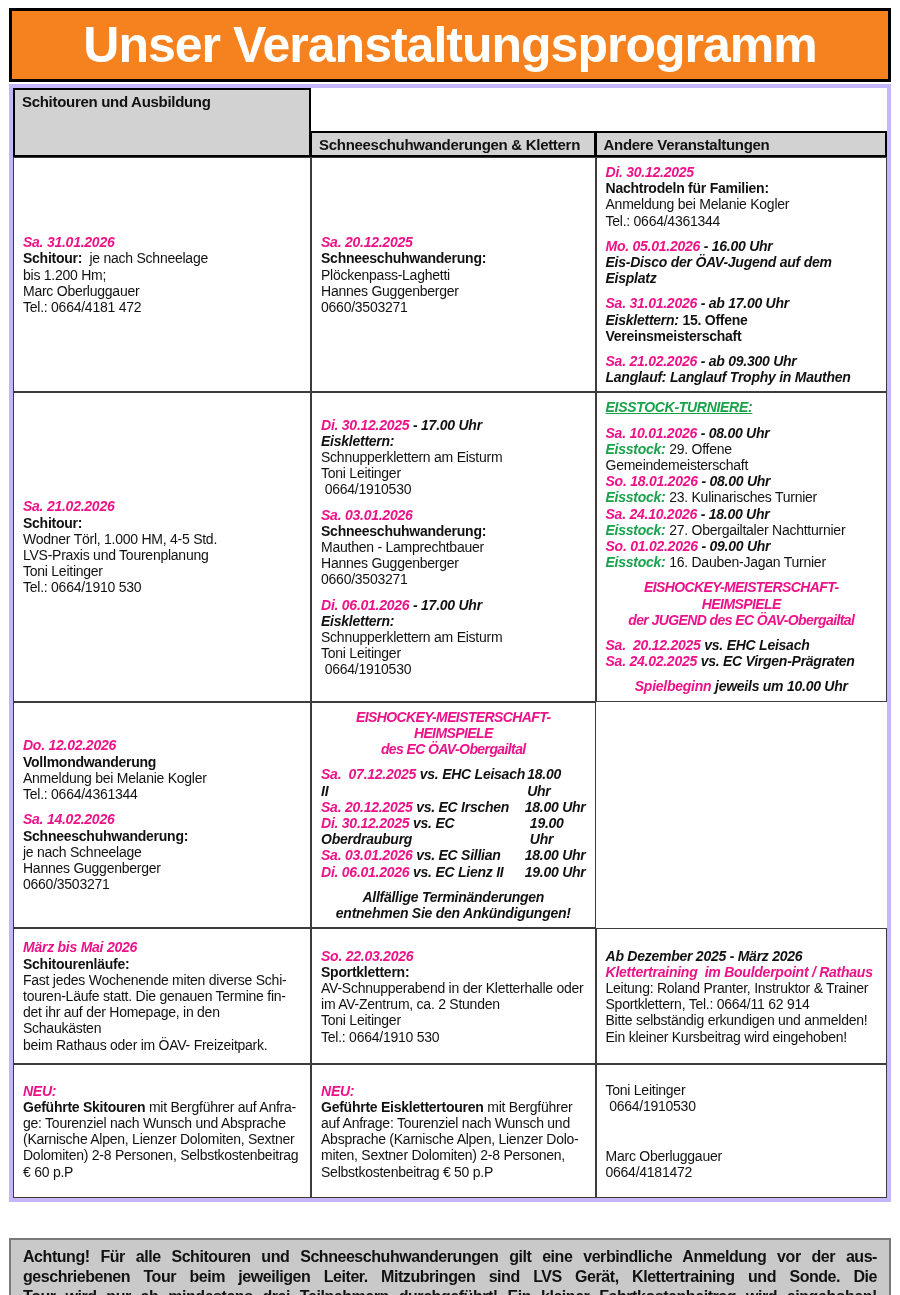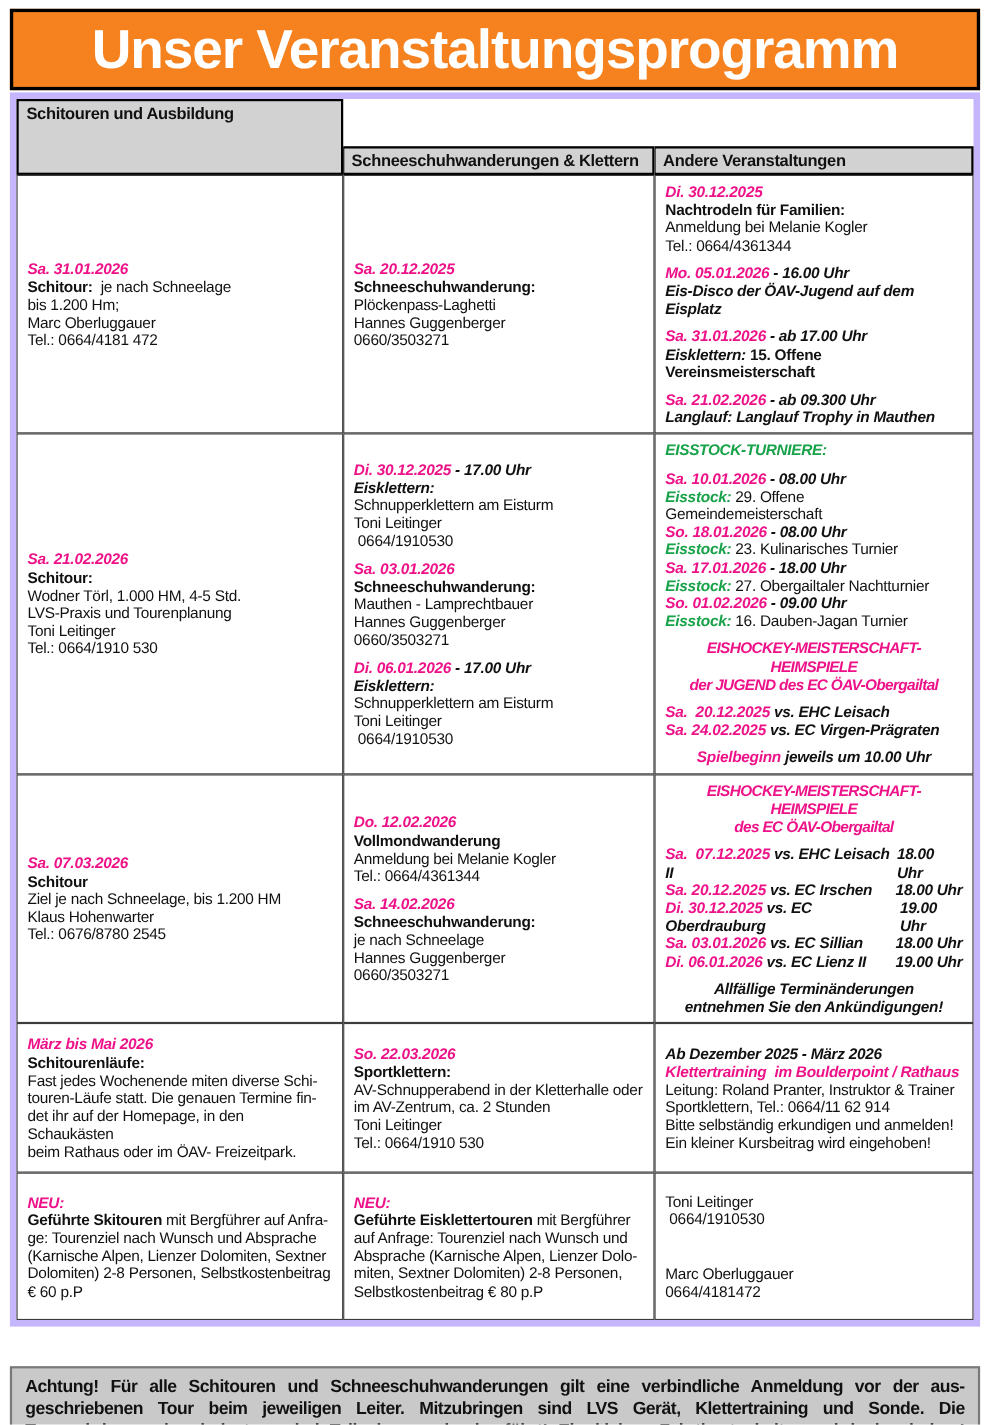--- a/index.html
+++ b/index.html
@@ -25,21 +25,21 @@
     background:var(--banner_bg);
     height:74px;
     display:flex;align-items:center;justify-content:center;
     margin-bottom:2px;
   }
   .banner h1{
     color:#fff;font-size:50px;font-weight:bold;
     letter-spacing:-1px;white-space:nowrap;
   }
   
-  .etable{border:6px solid #c4b5fd;}
+  .etable{border:4px solid #c4b5fd;}
   .thead,.trow{
     display:grid;
     grid-template-columns:34.1% 32.55% 33.35%;
   }
   .th{
     background:var(--header_bg);
     border:2px solid #000;
     font-weight:bold;font-size:15px;
     padding:3px 7px 2px 7px;
     letter-spacing:-0.3px;
@@ -64,21 +64,21 @@
   .line.gap{margin-top:9px;}
   .line.center{text-align:center;}
   .line.split{display:flex;justify-content:space-between;}
   .line.split .left,.line.split .right{white-space:nowrap;}
   
   .d {color:var(--pink);font-weight:bold;font-style:italic;}
   .b {font-weight:bold;}
   .bi{font-weight:bold;font-style:italic;}
   .p {}
   .g {color:var(--green);font-weight:bold;font-style:italic;}
-  .gu{color:var(--green);font-weight:bold;font-style:italic;letter-spacing:-0.3px;}
+  .gu{color:var(--green);font-weight:bold;font-style:italic;text-decoration:underline;letter-spacing:-0.3px;}
   .du{color:var(--pink);font-weight:bold;font-style:italic;letter-spacing:-0.6px;}
   
   .notice{
     margin-top:36px;
     background:var(--notice_bg);
     border:2px solid var(--notice_border);
     padding:7px 12px 20px 12px;
   }
   .notice-line{
     font-weight:bold;font-size:16px;line-height:20px;
@@ -158,40 +158,33 @@
           <div class="line"><span class="p">Schnupperklettern am Eisturm</span></div>
           <div class="line"><span class="p">Toni Leitinger</span></div>
           <div class="line"><span class="p"> 0664/1910530</span></div>
         </div>
       <div class="cell r2">
           <div class="line"><span class="gu">EISSTOCK-TURNIERE:</span></div>
           <div class="line gap"><span class="d">Sa. 10.01.2026</span><span class="bi"> - 08.00 Uhr</span></div>
           <div class="line"><span class="g">Eisstock:</span><span class="p"> 29. Offene Gemeindemeisterschaft</span></div>
           <div class="line"><span class="d">So. 18.01.2026</span><span class="bi"> - 08.00 Uhr</span></div>
           <div class="line"><span class="g">Eisstock:</span><span class="p"> 23. Kulinarisches Turnier</span></div>
-          <div class="line"><span class="d">Sa. 17.01.2026</span><span class="bi"> - 18.00 Uhr</span></div>
+          <div class="line"><span class="d">Sa. 24.10.2026</span><span class="bi"> - 18.00 Uhr</span></div>
           <div class="line"><span class="g">Eisstock:</span><span class="p"> 27. Obergailtaler Nachtturnier</span></div>
           <div class="line"><span class="d">So. 01.02.2026</span><span class="bi"> - 09.00 Uhr</span></div>
           <div class="line"><span class="g">Eisstock:</span><span class="p"> 16. Dauben-Jagan Turnier</span></div>
           <div class="line gap center"><span class="du">EISHOCKEY-MEISTERSCHAFT-HEIMSPIELE</span></div>
           <div class="line center"><span class="du">der JUGEND des EC ÖAV-Obergailtal</span></div>
           <div class="line gap"><span class="d">Sa.  20.12.2025</span><span class="bi"> vs. EHC Leisach</span></div>
           <div class="line"><span class="d">Sa. 24.02.2025</span><span class="bi"> vs. EC Virgen-Prägraten</span></div>
           <div class="line gap center"><span class="d">Spielbeginn</span><span class="bi"> jeweils um 10.00 Uhr</span></div>
         </div>
     </div>
 
     <div class="trow">
-      <div class="cell r3">
-          <div class="line"><span class="d">Sa. 07.03.2026</span></div>
-          <div class="line"><span class="b">Schitour</span></div>
-          <div class="line"><span class="p">Ziel je nach Schneelage, bis 1.200 HM</span></div>
-          <div class="line"><span class="p">Klaus Hohenwarter</span></div>
-          <div class="line"><span class="p">Tel.: 0676/8780 2545</span></div>
-        </div>
       <div class="cell r3">
           <div class="line"><span class="d">Do. 12.02.2026</span></div>
           <div class="line"><span class="b">Vollmondwanderung</span></div>
           <div class="line"><span class="p">Anmeldung bei Melanie Kogler</span></div>
           <div class="line"><span class="p">Tel.: 0664/4361344</span></div>
           <div class="line gap"><span class="d">Sa. 14.02.2026</span></div>
           <div class="line"><span class="b">Schneeschuhwanderung:</span></div>
           <div class="line"><span class="p">je nach Schneelage</span></div>
           <div class="line"><span class="p">Hannes Guggenberger</span></div>
           <div class="line"><span class="p">0660/3503271</span></div>
@@ -259,21 +252,21 @@
           <div class="line"><span class="p">(Karnische Alpen, Lienzer Dolomiten, Sextner</span></div>
           <div class="line"><span class="p">Dolomiten) 2-8 Personen, Selbstkostenbeitrag</span></div>
           <div class="line"><span class="p">€ 60 p.P</span></div>
         </div>
       <div class="cell r5">
           <div class="line"><span class="d">NEU:</span></div>
           <div class="line"><span class="b">Geführte Eisklettertouren</span><span class="p"> mit Bergführer</span></div>
           <div class="line"><span class="p">auf Anfrage: Tourenziel nach Wunsch und</span></div>
           <div class="line"><span class="p">Absprache (Karnische Alpen, Lienzer Dolo-</span></div>
           <div class="line"><span class="p">miten, Sextner Dolomiten) 2-8 Personen,</span></div>
-          <div class="line"><span class="p">Selbstkostenbeitrag € 80 p.P</span></div>
+          <div class="line"><span class="p">Selbstkostenbeitrag € 50 p.P</span></div>
         </div>
       <div class="cell r5">
           <div class="line"><span class="p">Toni Leitinger</span></div>
           <div class="line"><span class="p"> 0664/1910530</span></div>
           <div class="line gap"><span class="p"></span></div>
           <div class="line gap"><span class="p">Marc Oberluggauer</span></div>
           <div class="line"><span class="p">0664/4181472</span></div>
         </div>
     </div>
   </div>

